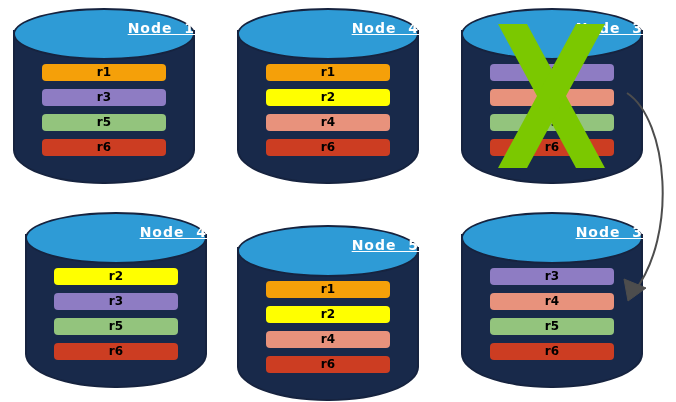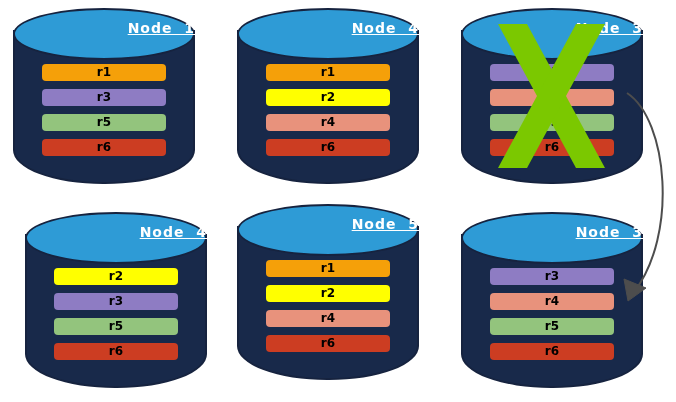--- a/index.html
+++ b/index.html
@@ -157,21 +157,21 @@
     <div class="cyl-top" style="background: rgb(46, 155, 214); border-color: rgb(22, 35, 63);"></div>
     <div class="node-label" style="color: rgb(255, 255, 255);">Node  4</div>
     <div class="bars">
       <div class="bar" style="background: rgb(255, 255, 0); color: rgb(0, 0, 0);">r2</div>
       <div class="bar" style="background: rgb(142, 124, 195); color: rgb(0, 0, 0);">r3</div>
       <div class="bar" style="background: rgb(147, 196, 125); color: rgb(0, 0, 0);">r5</div>
       <div class="bar" style="background: rgb(204, 61, 34); color: rgb(0, 0, 0);">r6</div>
     </div>
   </div>
 
-  <div class="node" style="left:237px; top:204px;">
+  <div class="node" style="left:237px; top:225px;">
     <div class="cyl-body" style="background: rgb(24, 41, 74); border-color: rgb(22, 35, 63);"></div>
     <div class="cyl-top" style="background: rgb(46, 155, 214); border-color: rgb(22, 35, 63);"></div>
     <div class="node-label" style="color: rgb(255, 255, 255);">Node  5</div>
     <div class="bars">
       <div class="bar" style="background: rgb(245, 160, 9); color: rgb(0, 0, 0);">r1</div>
       <div class="bar" style="background: rgb(255, 255, 0); color: rgb(0, 0, 0);">r2</div>
       <div class="bar" style="background: rgb(232, 146, 124); color: rgb(0, 0, 0);">r4</div>
       <div class="bar" style="background: rgb(204, 61, 34); color: rgb(0, 0, 0);">r6</div>
     </div>
   </div>

